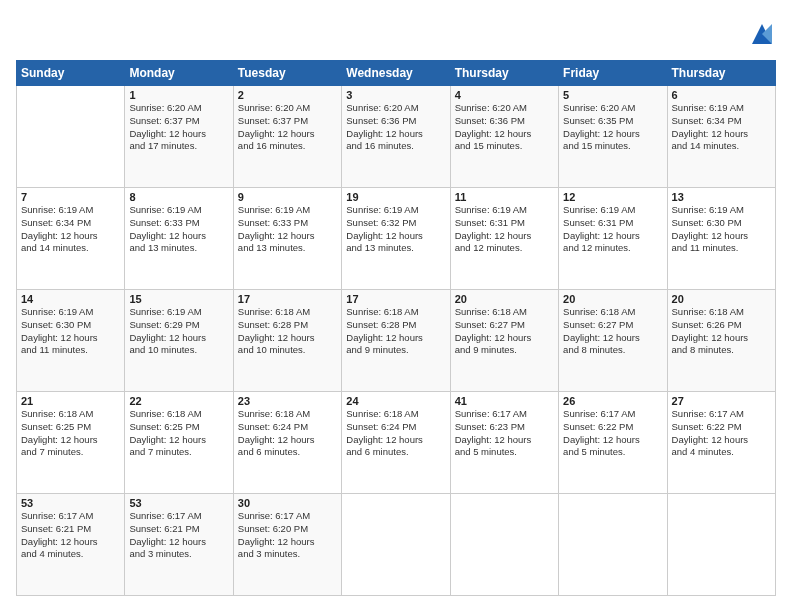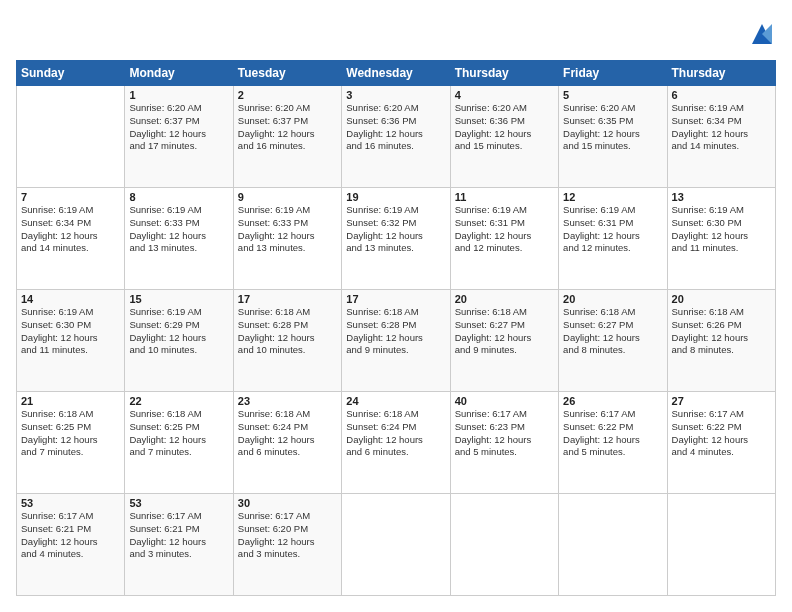--- a/index.html
+++ b/index.html
@@ -306,21 +306,21 @@
             <span class="cell-line">and 6 minutes.</span>
           </td>
           <td>
             <span class="day-num">24</span>
             <span class="cell-line">Sunrise: 6:18 AM</span>
             <span class="cell-line">Sunset: 6:24 PM</span>
             <span class="cell-line">Daylight: 12 hours</span>
             <span class="cell-line">and 6 minutes.</span>
           </td>
           <td>
-            <span class="day-num">40</span>
+            <span class="day-num">41</span>
             <span class="cell-line">Sunrise: 6:17 AM</span>
             <span class="cell-line">Sunset: 6:23 PM</span>
             <span class="cell-line">Daylight: 12 hours</span>
             <span class="cell-line">and 5 minutes.</span>
           </td>
           <td>
             <span class="day-num">26</span>
             <span class="cell-line">Sunrise: 6:17 AM</span>
             <span class="cell-line">Sunset: 6:22 PM</span>
             <span class="cell-line">Daylight: 12 hours</span>

